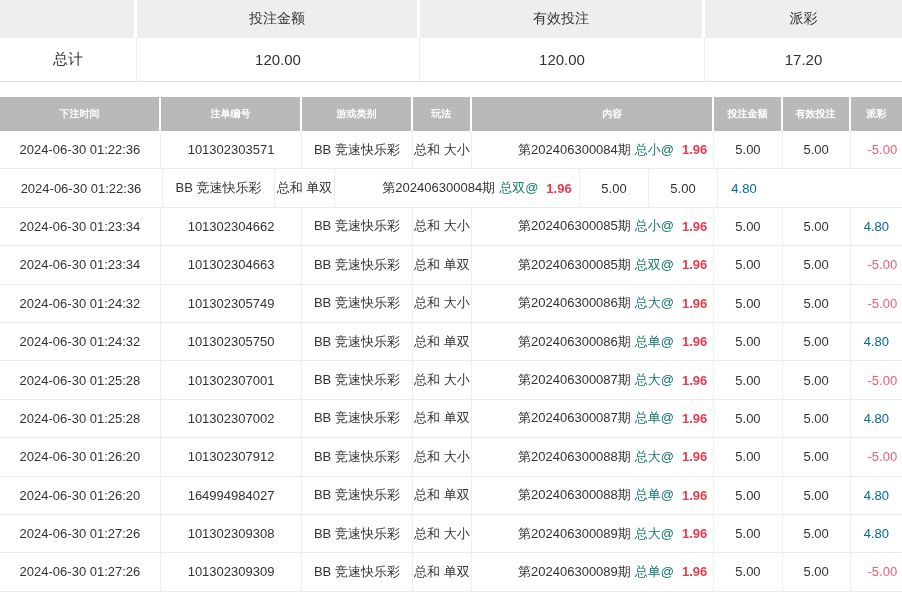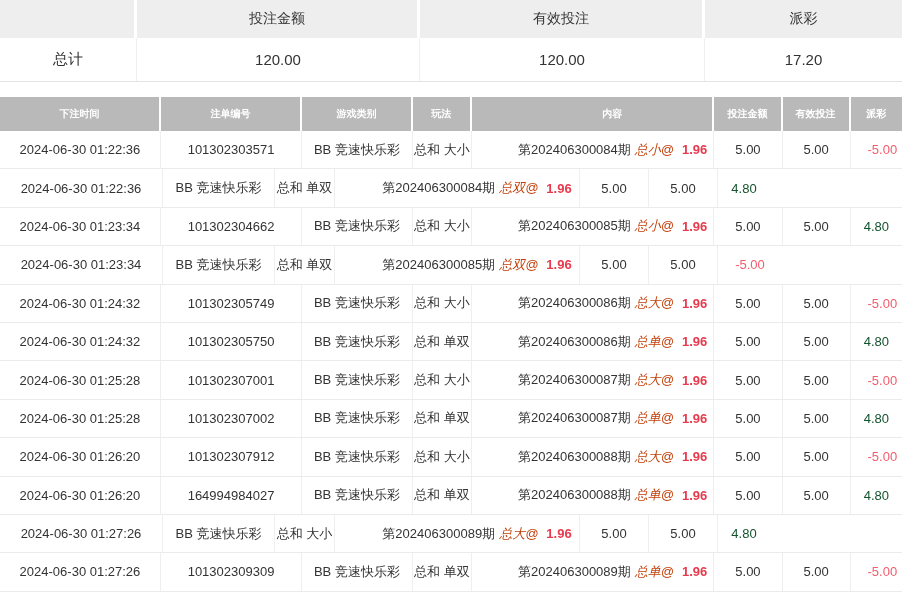--- a/index.html
+++ b/index.html
@@ -45,24 +45,24 @@
   }
   .table-body .cell:last-child { border-right:none; }
 
   .w0 { width:163px; } .w1 { width:143px; } .w2 { width:112px; } .w3 { width:60px; }
   .w4 { width:245px;padding-left:40px; } .w5 { width:69px; }  .w6 { width:69px; }  .w7 { width:52px; }
 
   .col-order { color:#555; }
   .col-game, .col-play { color:#444; }
 
   .content-period { color:#333; }
-  .content-pick { color:#c2410c; margin-left:4px;font-style:italic; }
+  .content-pick { color:#0f766e; margin-left:4px; }
   .content-odds { color:#e83a4d; font-weight:bold;margin-left:8px; }
 
-  .payout-value { color:#14532d; }
+  .payout-value { color:#0369a1; }
   .payout-value.neg { color:#f25c6c;margin-left:12px; }
 </style>
 </head>
 <body>
 
 <div>
   <div class="summary-header">
     <div class="cell s0"></div>
     <div class="cell s1">投注金额</div>
     <div class="cell s2">有效投注</div>
@@ -130,20 +130,21 @@
       <span class="content-odds">1.96</span>
     </div>
     <div class="cell w5">5.00</div>
     <div class="cell w6">5.00</div>
     <div class="cell w7">
           <span class="payout-value">4.80</span>
         </div>
   </div>
       <div class="row">
     <div class="cell w0 col-time">2024-06-30 01:23:34</div>
+    <div class="cell w1 col-order">101302304663</div>
     <div class="cell w2 col-game">BB 竞速快乐彩</div>
     <div class="cell w3 col-play">总和 单双</div>
     <div class="cell w4 col-content">
       <span class="content-period">第202406300085期</span>
       <span class="content-pick">总双@</span>
       <span class="content-odds">1.96</span>
     </div>
     <div class="cell w5">5.00</div>
     <div class="cell w6">5.00</div>
     <div class="cell w7">
@@ -241,20 +242,21 @@
       <span class="content-odds">1.96</span>
     </div>
     <div class="cell w5">5.00</div>
     <div class="cell w6">5.00</div>
     <div class="cell w7">
           <span class="payout-value">4.80</span>
         </div>
   </div>
       <div class="row">
     <div class="cell w0 col-time">2024-06-30 01:27:26</div>
+    <div class="cell w1 col-order">101302309308</div>
     <div class="cell w2 col-game">BB 竞速快乐彩</div>
     <div class="cell w3 col-play">总和 大小</div>
     <div class="cell w4 col-content">
       <span class="content-period">第202406300089期</span>
       <span class="content-pick">总大@</span>
       <span class="content-odds">1.96</span>
     </div>
     <div class="cell w5">5.00</div>
     <div class="cell w6">5.00</div>
     <div class="cell w7">

